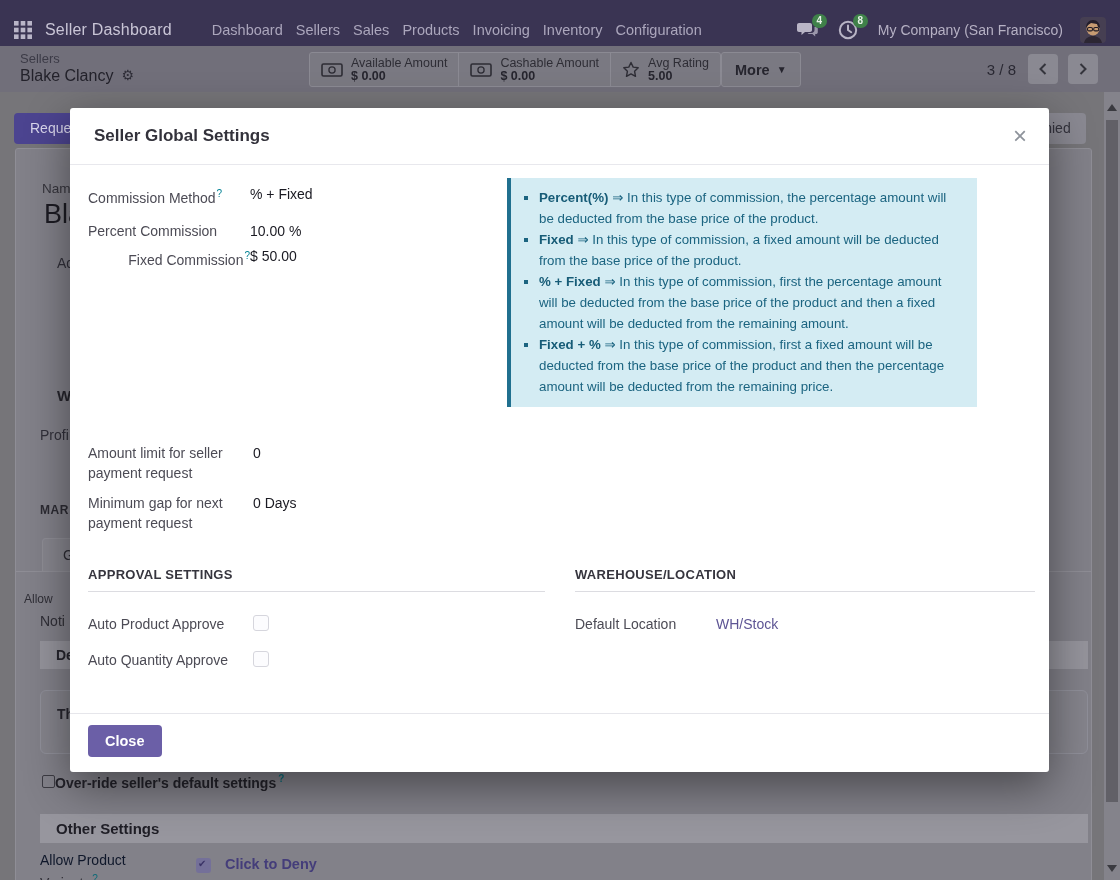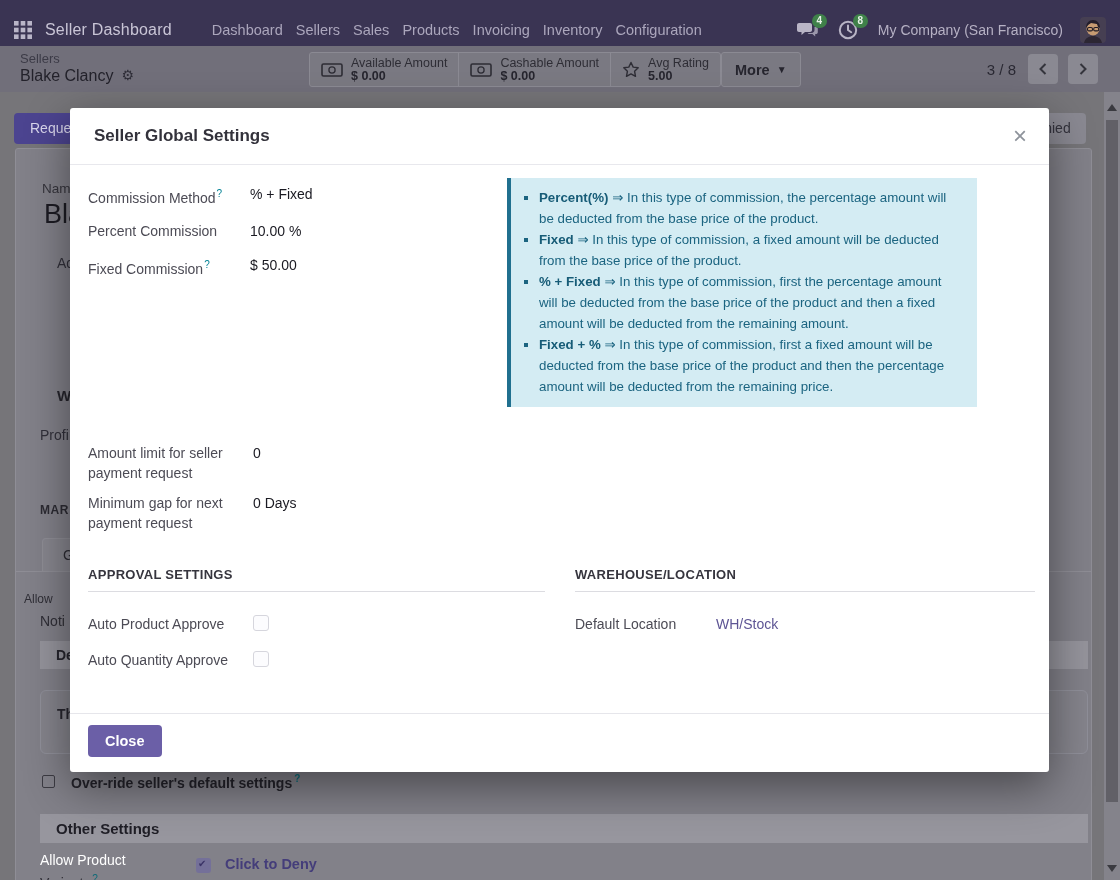--- a/index.html
+++ b/index.html
@@ -98,33 +98,33 @@
   .de-bar {
     position:absolute; left:40px; top:549px; width:1048px; height:28px;
     background:#95949c; color:#26252d; font-weight:bold; font-size:14px;
     line-height:28px; padding-left:16px;
   }
   .th-box {
     position:absolute; left:40px; top:598px; width:1048px; height:64px;
     background:#85848c; border:1px solid #90909a; border-radius:6px;
     color:#26252d; font-weight:bold; font-size:14px; padding:15px 0 0 16px;
   }
-  .override-row { position:absolute; left:42px; top:681px; display:flex; align-items:flex-start; gap:16px; }
+  .override-row { position:absolute; left:42px; top:681px; display:flex; align-items:flex-start; gap:0; }
   .cb-empty {
     width:13px; height:13px; border:1px solid #3c3b43; border-radius:2px;
     background:transparent; margin-top:2px; cursor:pointer;
   }
   .override-label { font-size:14px; font-weight:bold; color:#23222a; }
   .help-sup { font-size:10px; color:#0e6b78; vertical-align:super; margin-left:2px; }
   .other-bar {
     position:absolute; left:40px; top:722px; width:1048px; height:29px;
     background:#97969e; color:#1f1e26; font-weight:bold; font-size:15px;
     line-height:29px; padding-left:16px;
   }
-  .f-allowprod1 { left:40px; top:760px; font-size:14px; color:#ffffff; }
+  .f-allowprod1 { left:40px; top:760px; font-size:14px; color:#0f172a; }
   .f-allowprod2 { left:40px; top:781px; font-size:14px; color:#2f2e36; }
   .cb-checked {
     position:absolute; left:196px; top:766px; width:15px; height:15px;
     background:#747099; border-radius:3px; cursor:pointer;
   }
   .cb-checked::after {
     content:"✔"; position:absolute; left:2px; top:0px; font-size:10px; color:#3b3467;
   }
   .click-deny { position:absolute; left:225px; top:764px; font-size:14.5px; font-weight:bold; color:#443d7a; cursor:pointer; }
 
@@ -145,21 +145,21 @@
     border-bottom:1px solid #e8e8ed; display:flex; align-items:center;
     padding:0 22px 0 24px;
   }
   .modal-title { font-size:17px; font-weight:bold; color:#33323b; }
   .modal-close { margin-left:auto; font-size:24px; color:#8e939b; line-height:1; cursor:pointer; background:none; border:0; }
   .mrow { position:absolute; left:18px; display:flex; }
   .mlabel { width:162px; font-size:14px; color:#4c4b55; line-height:20px; }
   .mlabel-wide { width:165px; }
   .mvalue { font-size:14px; color:#1a1a22; line-height:20px; }
   .msup { font-size:10px; color:#038295; vertical-align:super; margin-left:1px; }
-  .r1 { top:76px; } .r2 { top:113px; } .r3 { top:147px; }
+  .r1 { top:76px; } .r2 { top:113px; } .r3 { top:138px;text-align:right; }
   .r4 { top:335px; } .r5 { top:385px; }
   .info-box {
     position:absolute; left:437px; top:70px; width:470px;
     background:#d4ecf3; border-left:4px solid #20708f;
     padding:9px 14px 10px 12px;
   }
   .info-box ul { list-style:square; margin-left:16px; }
   .info-box li { font-size:13.3px; line-height:21px; color:#1b6480; }
   .info-box b { font-weight:bold; color:#175c77; }
   .mcol { position:absolute; top:459px; }

